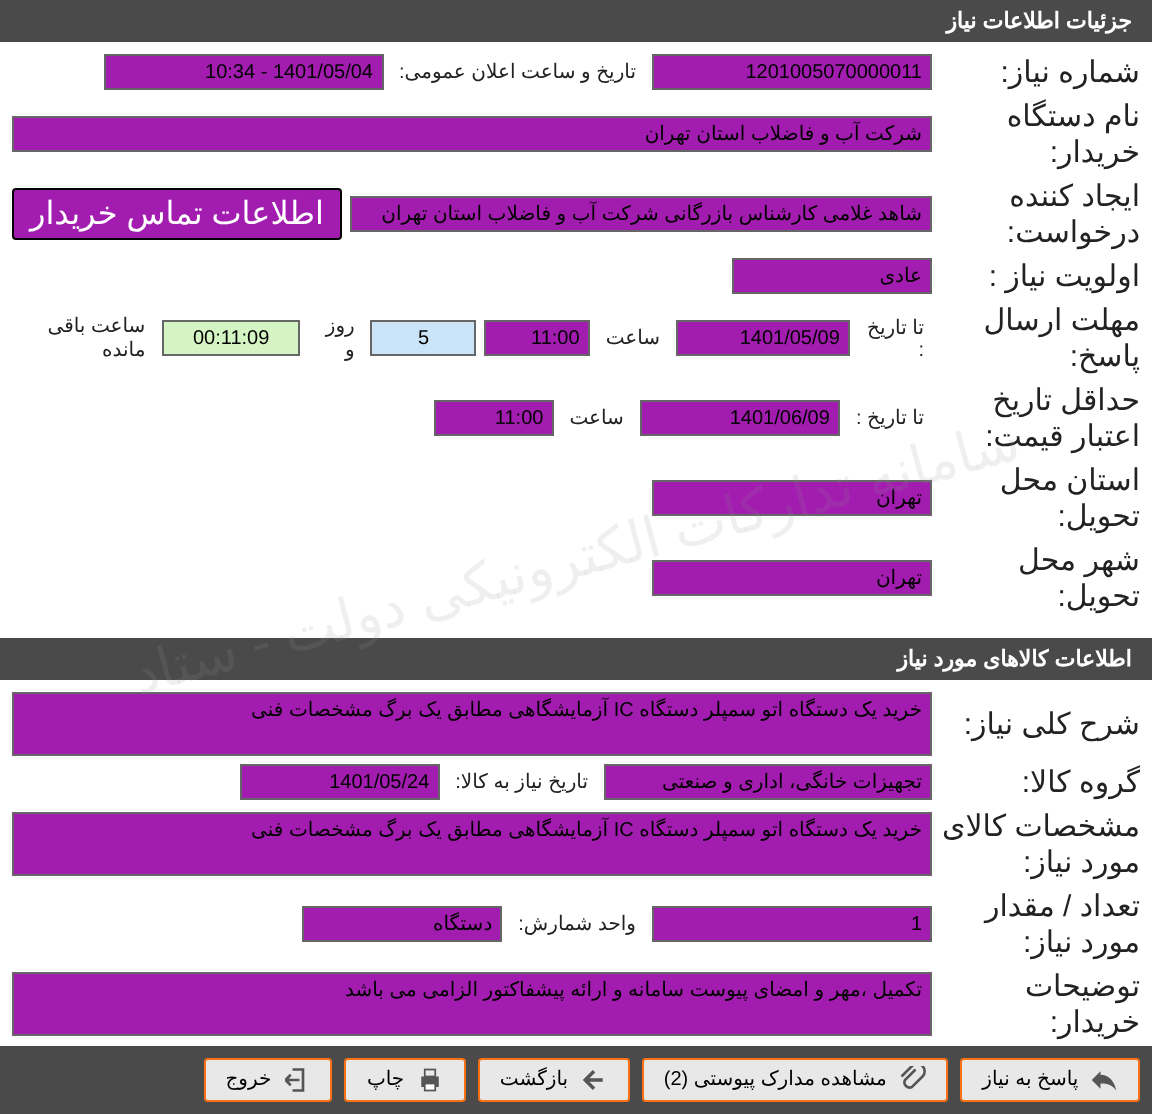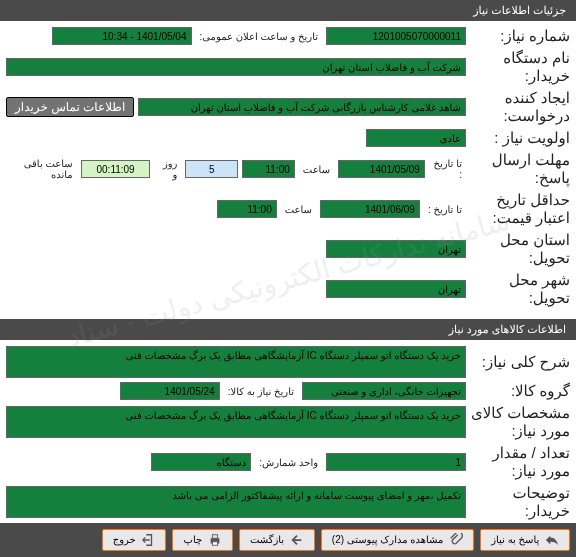--- a/index.html
+++ b/index.html
@@ -22,64 +22,64 @@
   color: rgba(150,150,150,0.15);
   pointer-events: none;
   z-index: 100;
   white-space: nowrap;
 }
 .section-header {
   background: #4a4a4a;
   color: #fff;
   padding: 4px 10px;
   font-size: 11px;
-  font-weight: normal;
+  font-weight: bold;
 }
 .section-body {
   background: #fff;
   padding: 6px 6px 8px 6px;
 }
 .row {
   display: flex;
   align-items: center;
   margin-bottom: 4px;
   gap: 4px;
 }
 .label {
   width: 100px;
   text-align: right;
   font-size: 15px;
   color: #222;
   flex-shrink: 0;
 }
 .field {
   border: 1px solid #666;
-  background: #15803d;
+  background: #a21caf;
   padding: 2px 4px;
   font-size: 10px;
   height: 18px;
   line-height: 14px;
 }
 .field.wide { flex: 1; }
 .field.w80 { width: 80px; }
 .field.w100 { width: 100px; }
 .field.w140 { width: 140px; }
 .field.w60 { width: 60px; }
 .field.multi { height: 32px; }
 .sublabel {
   font-size: 10px;
   color: #222;
   padding: 0 4px;
 }
 .button-black {
-  background: #737373;
+  background: #a21caf;
   color: #fff;
   border: 1px solid #000;
   padding: 2px 8px;
-  font-size: 12px;
+  font-size: 16px;
   cursor: pointer;
   border-radius: 2px;
 }
 .highlight-green {
   background: #d4f4c4;
   text-align: center;
 }
 .highlight-blue {
   background: #cce4f7;
   text-align: center;

